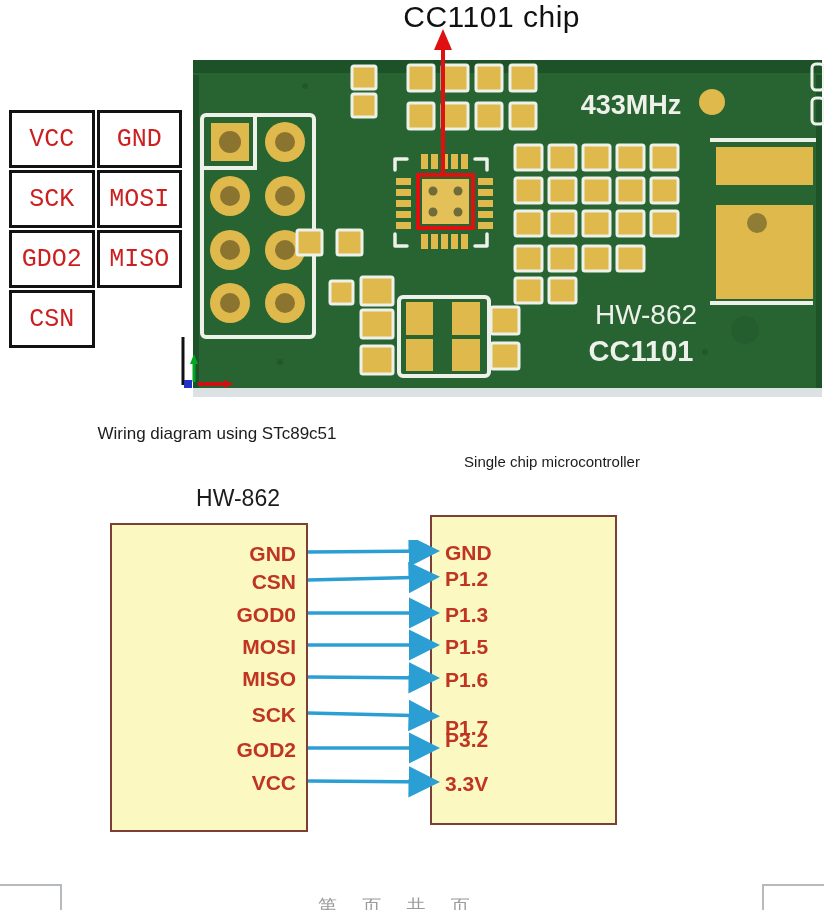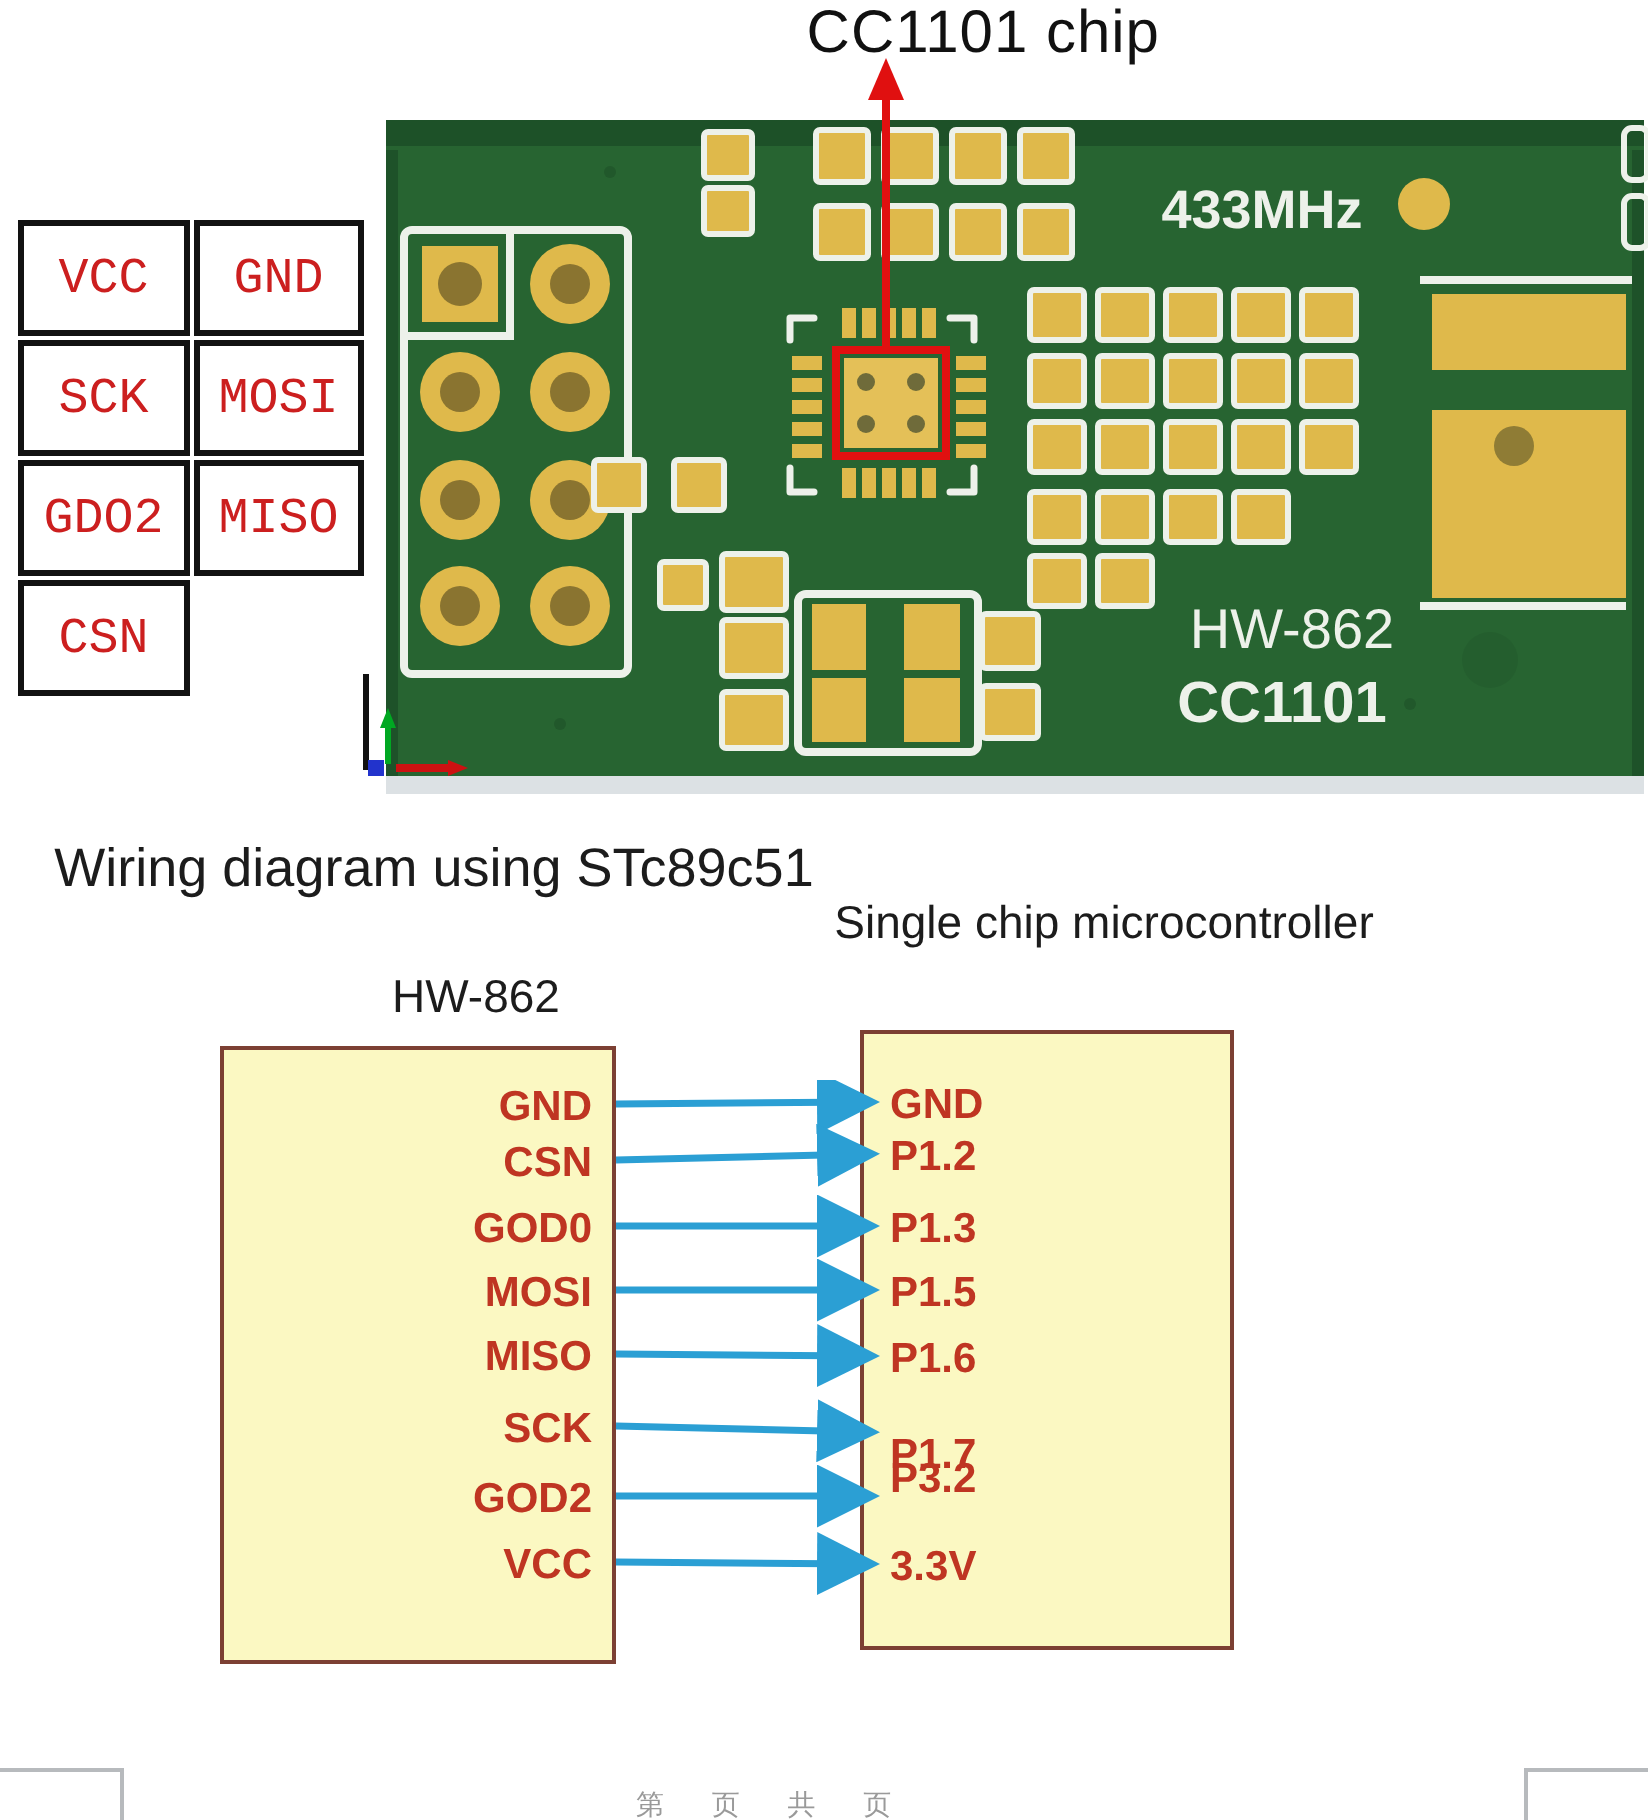--- a/index.html
+++ b/index.html
@@ -22,43 +22,43 @@
   .pcb-svg { left:185px; top:0px; }
   .pad { fill:#dfb94b; }
   .po  { stroke:#edf1ea; stroke-width:3px; }
   .ws  { stroke:#edf1ea; fill:none; }
   .silk { fill:#edf1ea; font-family:"Liberation Sans", sans-serif; }
 
   
   .axis-svg { left:178px; top:335px; }
 
   
-  .cap-left  { left:27px;  top:416px; width:380px; text-align:center; font-size:27px;
+  .cap-left  { left:27px;  top:416px; width:380px; text-align:center; font-size:17px;
                color:#1c1c1c; line-height:36px; }
   .cap-hw    { left:128px; top:485px; width:220px; text-align:center; font-size:23px; color:#1c1c1c; }
-  .cap-right { left:402px; top:444px; width:300px; text-align:center; font-size:23px;
+  .cap-right { left:402px; top:444px; width:300px; text-align:center; font-size:15px;
                color:#1c1c1c; line-height:35px; }
 
   
   .chip-box { background:#fbf8c2; border:2px solid #7c4033; }
   .box-left  { left:110px; top:523px; width:198px; height:309px; }
   .box-right { left:430px; top:515px; width:187px; height:310px; }
   .pin-label { position:absolute; font-size:21px; font-weight:bold; color:#bf3522;
                line-height:24px; white-space:nowrap; }
   .pl-r { right:10px; }  
   .pl-l { left:13px; }   
   .wires-svg { left:300px; top:540px; }
 
   
   .corner-mark-left  { left:0px;   top:884px; width:62px; height:26px;
                        border-top:2px solid #b7babd; border-right:2px solid #b7babd; }
   .corner-mark-right { left:762px; top:884px; width:62px; height:26px;
                        border-top:2px solid #b7babd; border-left:2px solid #b7babd; }
   .footer-text { left:318px; top:894px; width:190px; height:16px; overflow:hidden;
-                 font-size:14px; color:#9a9a9a; letter-spacing:10px; }
+                 font-size:19px; color:#9a9a9a; letter-spacing:10px; }
 </style>
 </head>
 <body>
 
 <div class="abs page-title">CC1101 chip</div>
 
 <div class="abs pin-table">
   <div class="pin-cell">VCC</div>
   <div class="pin-cell">GND</div>
   <div class="pin-cell">SCK</div>

